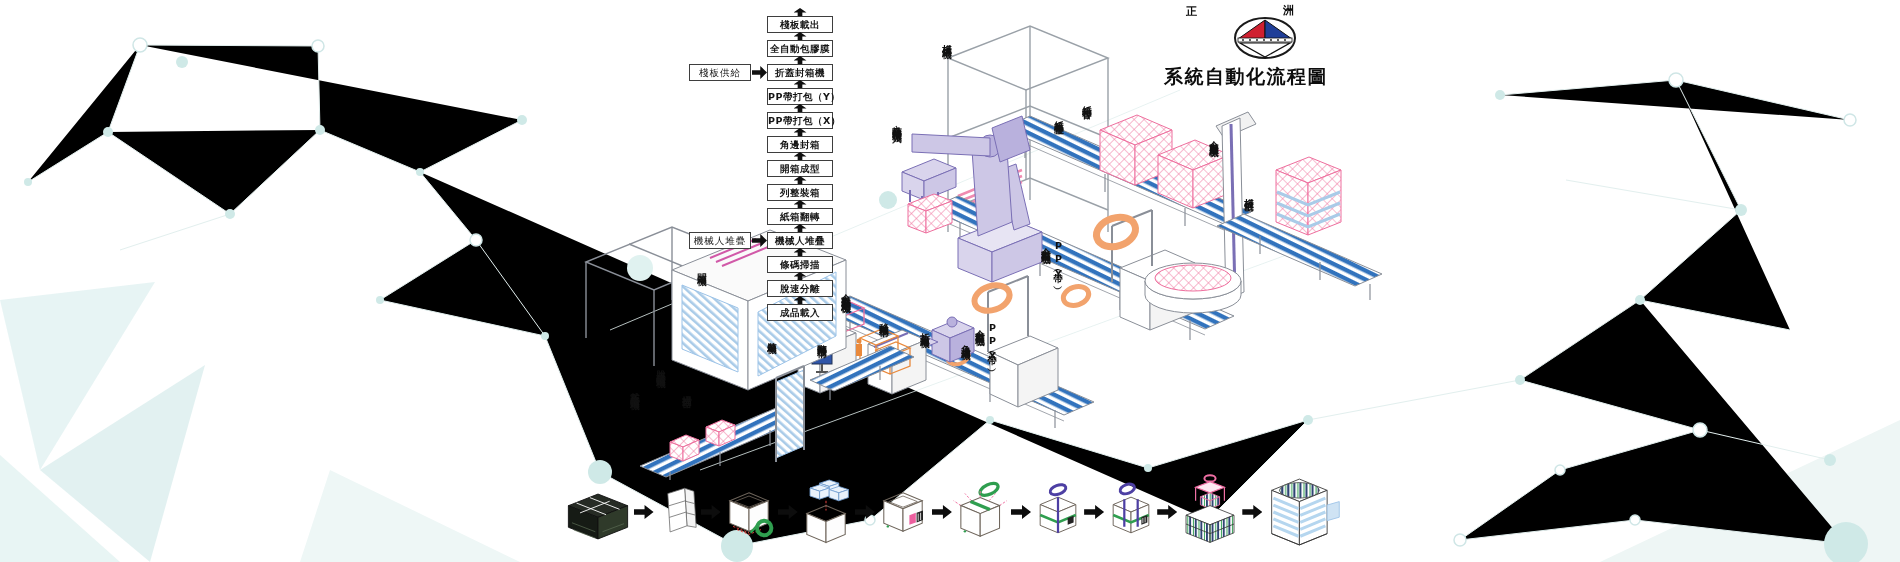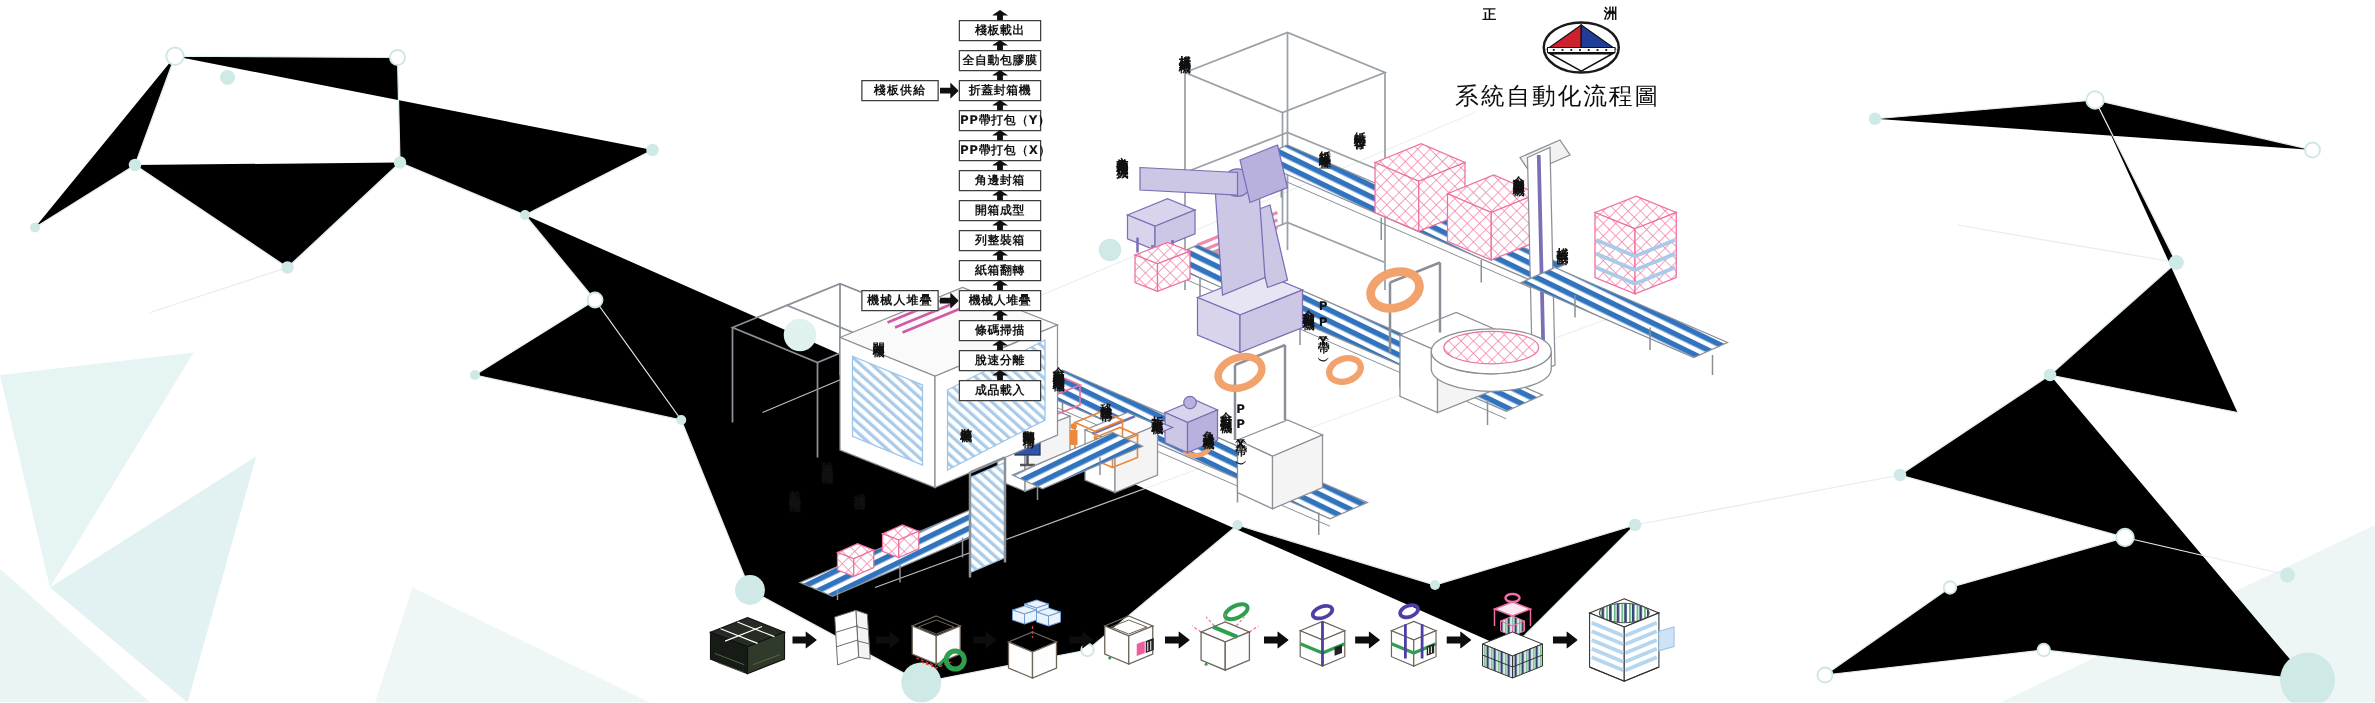--- a/index.html
+++ b/index.html
@@ -8,29 +8,29 @@
   .layer{position:absolute;left:0;top:0;}
   
   .flowcol{position:absolute;left:767px;top:8px;width:66px;}
   .fstep{width:66px;height:24px;}
   .fup{width:13px;height:8px;background:#101010;margin:0 auto;
        clip-path:polygon(50% 0,100% 55%,68% 55%,68% 100%,32% 100%,32% 55%,0 55%);}
   .fbox{width:64px;height:15px;border:1px solid #3e3e3e;background:#fff;
         font-size:9.5px;font-weight:600;line-height:15px;text-align:center;
         color:#141414;white-space:nowrap;letter-spacing:.5px;}
   .inbox{position:absolute;width:60px;height:15px;border:1px solid #3e3e3e;background:#fff;
-        font-size:9.5px;font-weight:700;line-height:15px;text-align:center;color:#141414;letter-spacing:1px;}
+        font-size:9.5px;font-weight:400;line-height:15px;text-align:center;color:#141414;letter-spacing:1px;}
   .rarrow{position:absolute;width:15px;height:13px;background:#101010;
         clip-path:polygon(0 32%,55% 32%,55% 0,100% 50%,55% 100%,55% 68%,0 68%);}
   
   .mlabel{position:absolute;writing-mode:vertical-rl;text-orientation:upright;
         white-space:pre;font-size:9.5px;font-weight:700;color:#111;
         letter-spacing:1.5px;line-height:12px;}
   
-  .title{position:absolute;left:1164px;top:64px;font-size:19px;font-weight:400;
+  .title{position:absolute;left:1164px;top:64px;font-size:19px;font-weight:700;
         letter-spacing:1.5px;color:#0d0d0d;}
   .logochar{position:absolute;font-size:11px;font-weight:700;color:#0d0d0d;}
   
   .stages{position:absolute;left:563px;top:462px;width:778px;height:100px;
         display:flex;justify-content:space-between;align-items:center;}
   .harrow{width:20px;height:14px;background:#0d0d0d;flex:none;
         clip-path:polygon(0 30%,55% 30%,55% 0,100% 50%,55% 100%,55% 70%,0 70%);}
   .stage{flex:none;display:flex;align-items:center;justify-content:center;}
 </style>
 </head>

